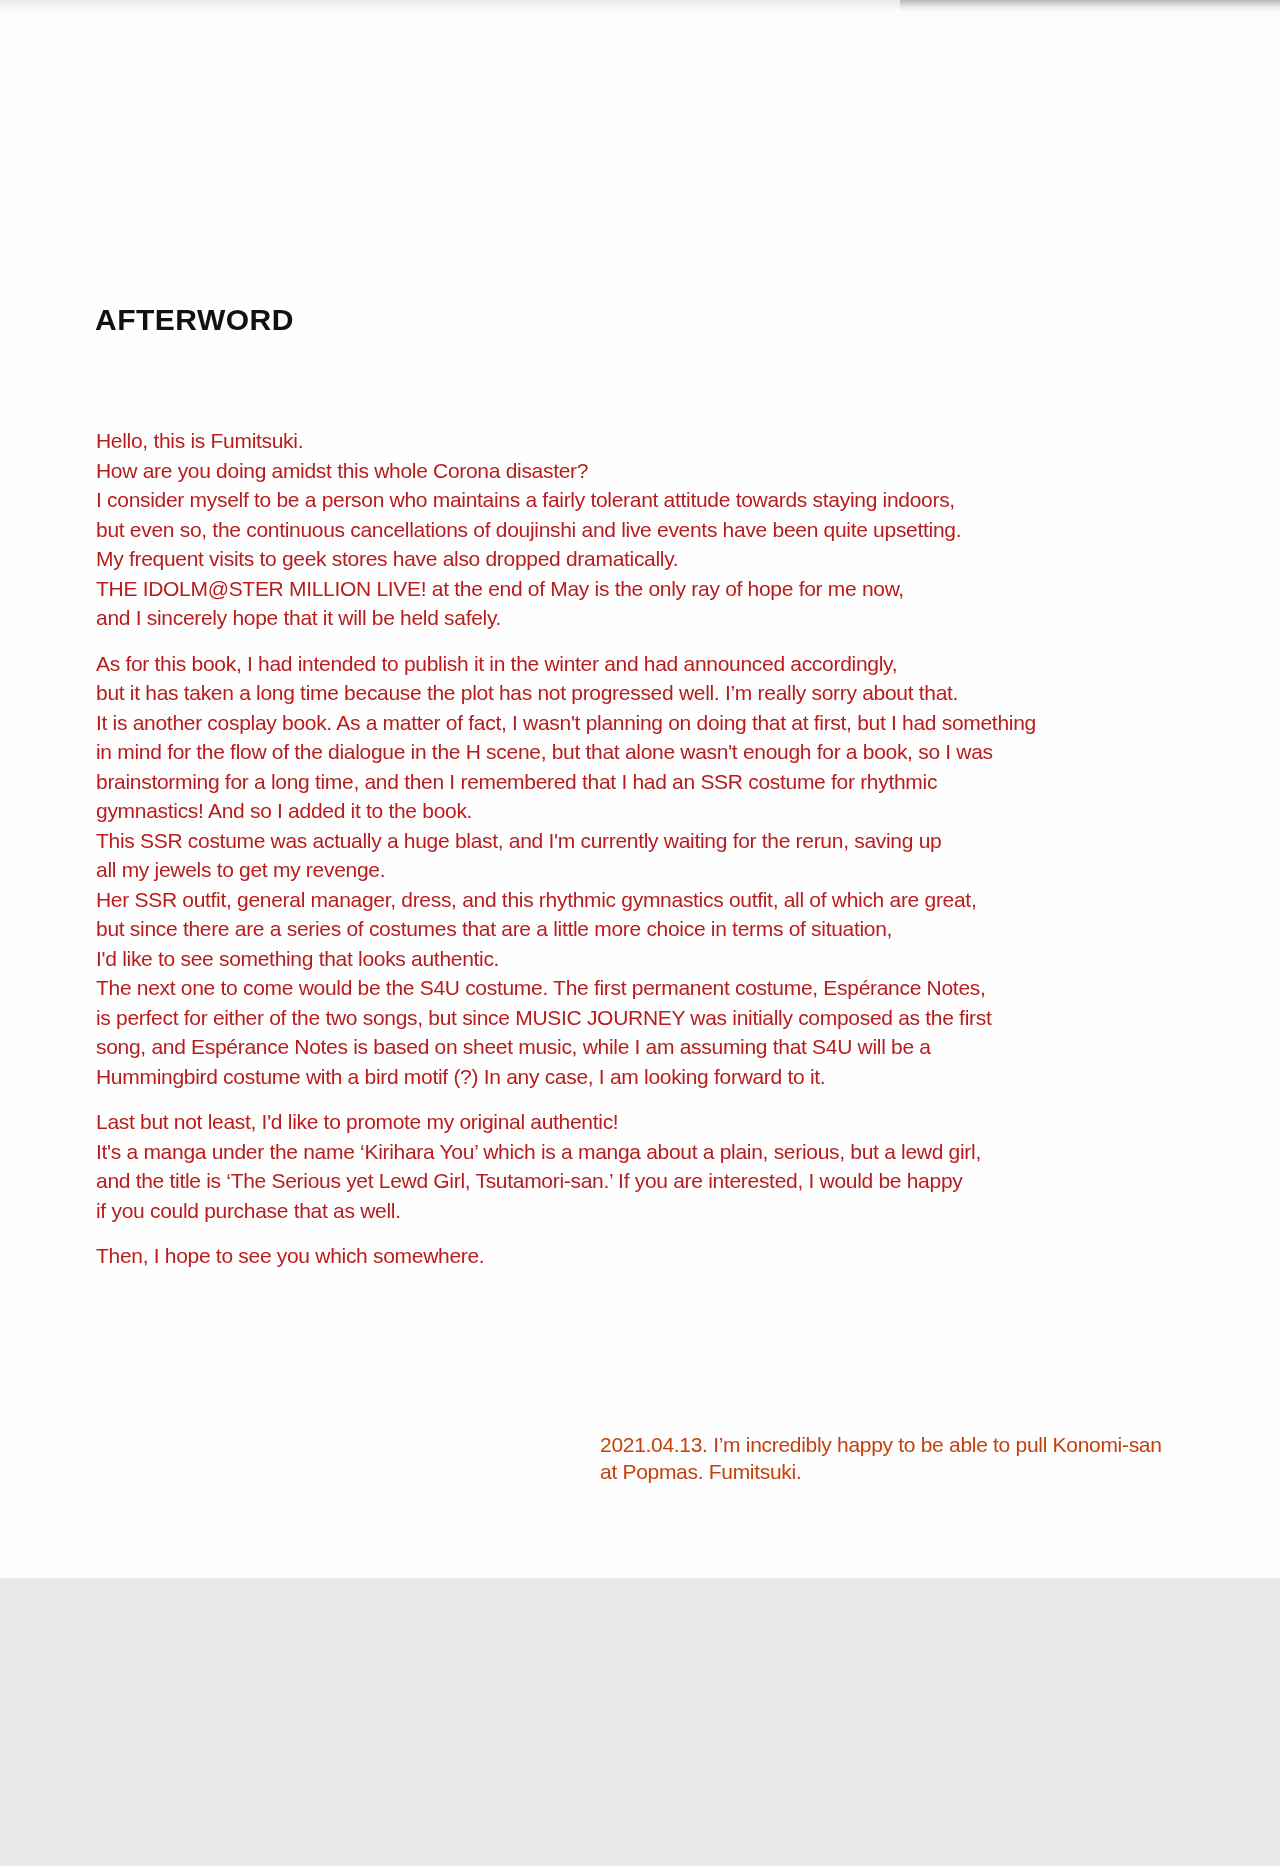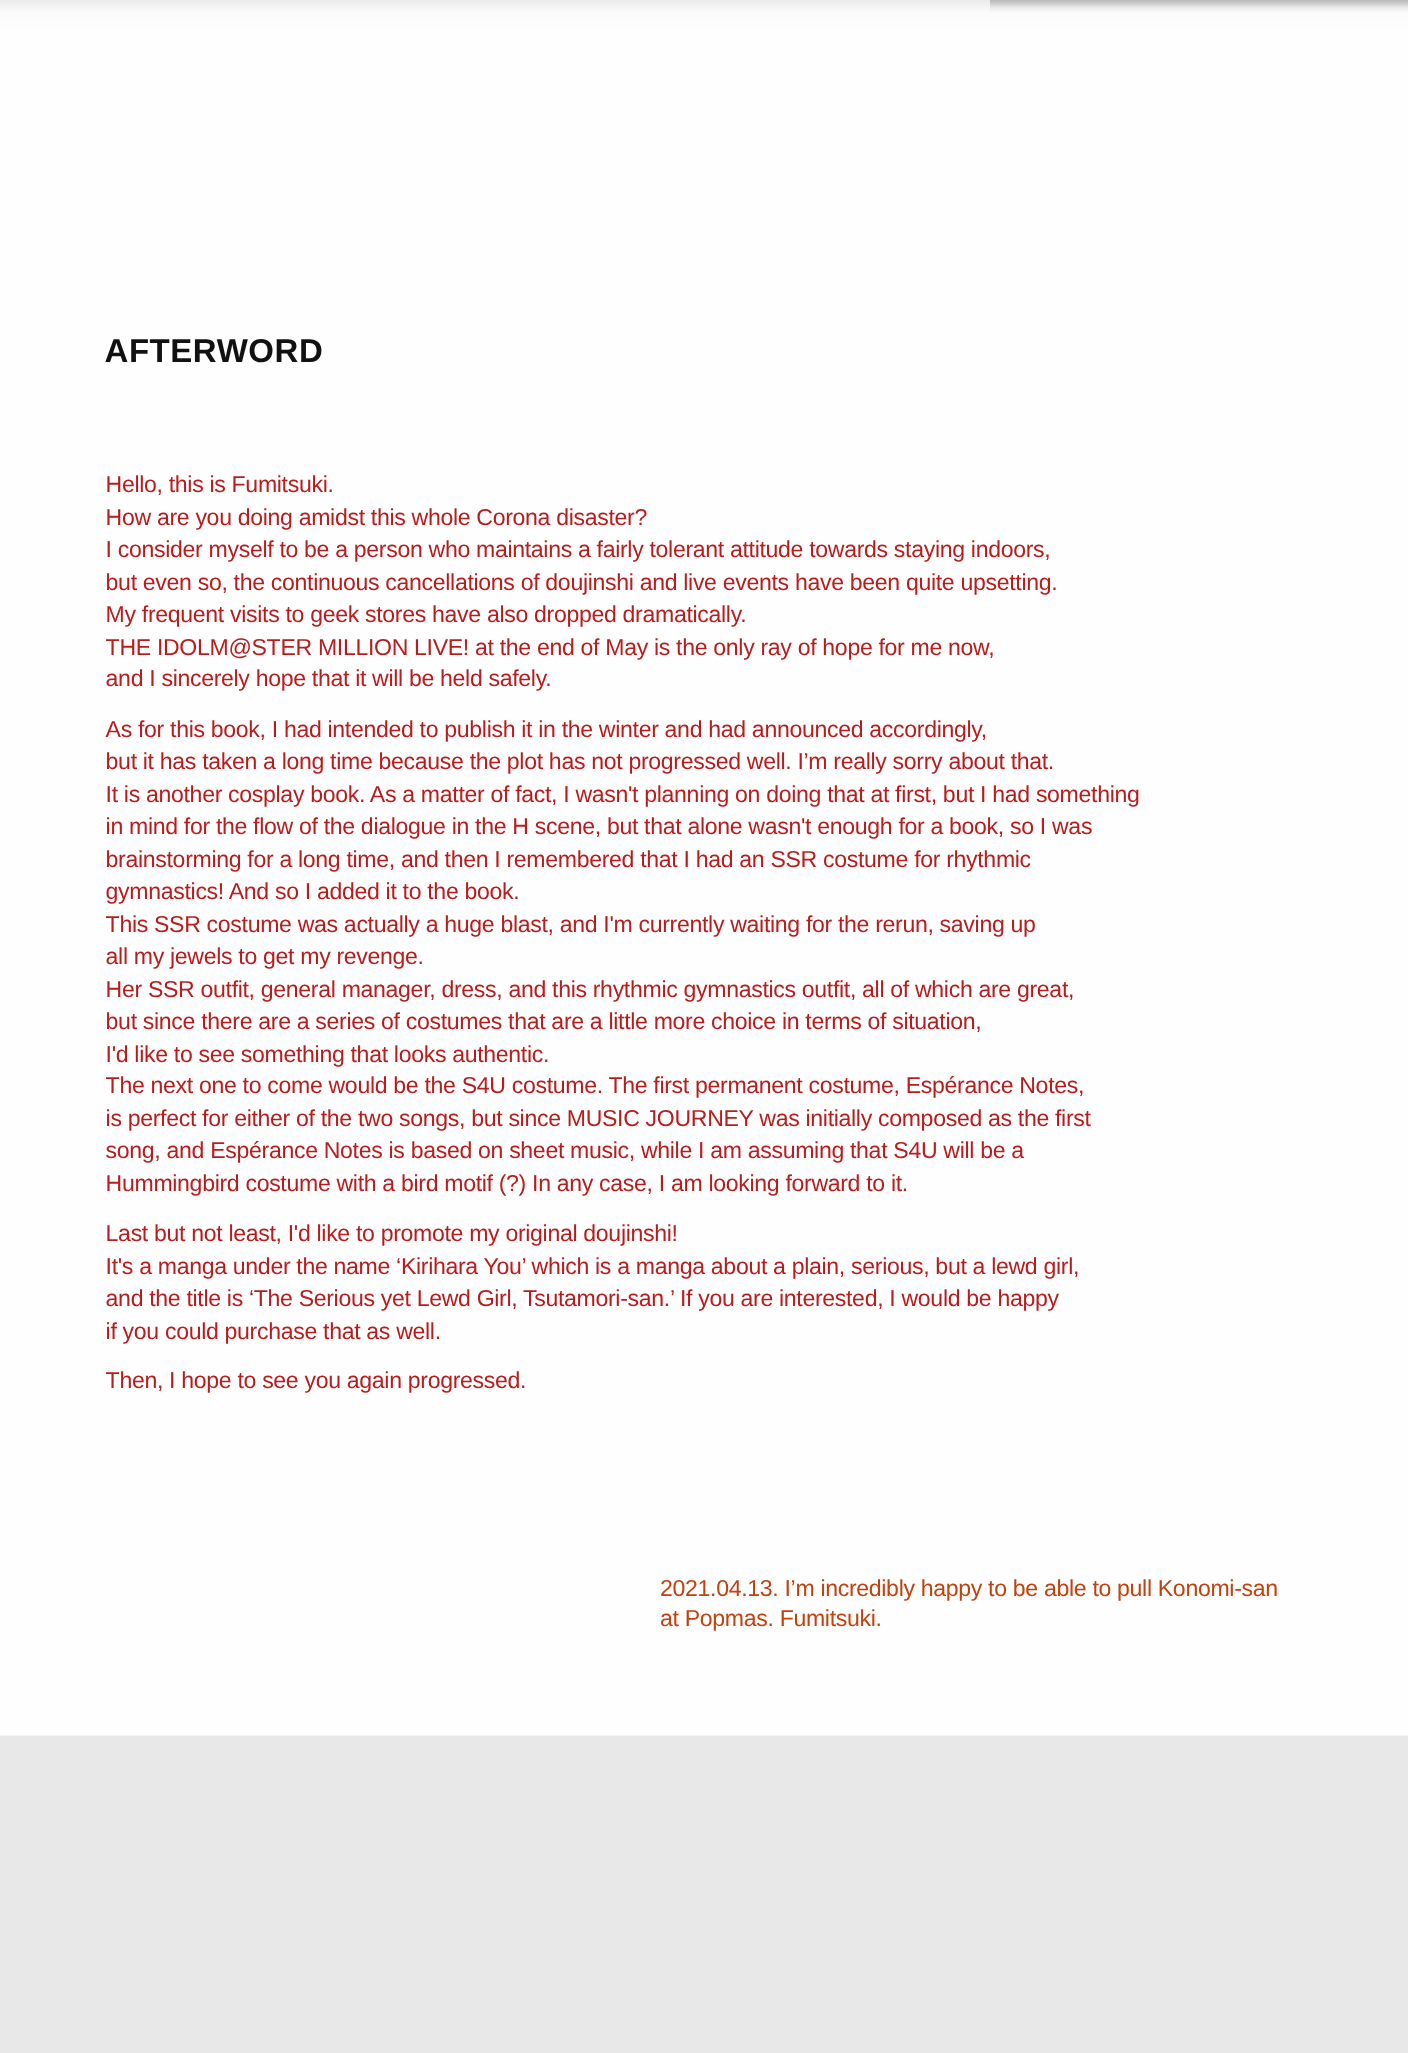--- a/index.html
+++ b/index.html
@@ -93,23 +93,23 @@
 gymnastics! And so I added it to the book.
 This SSR costume was actually a huge blast, and I'm currently waiting for the rerun, saving up
 all my jewels to get my revenge.
 Her SSR outfit, general manager, dress, and this rhythmic gymnastics outfit, all of which are great,
 but since there are a series of costumes that are a little more choice in terms of situation,
 I'd like to see something that looks authentic.
 The next one to come would be the S4U costume. The first permanent costume, Espérance Notes,
 is perfect for either of the two songs, but since MUSIC JOURNEY was initially composed as the first
 song, and Espérance Notes is based on sheet music, while I am assuming that S4U will be a
 Hummingbird costume with a bird motif (?) In any case, I am looking forward to it.</p>
-    <p>Last but not least, I'd like to promote my original doujinshi!
+    <p>Last but not least, I'd like to promote my original authentic!
 It's a manga under the name ‘Kirihara You’ which is a manga about a plain, serious, but a lewd girl,
 and the title is ‘The Serious yet Lewd Girl, Tsutamori-san.’ If you are interested, I would be happy
 if you could purchase that as well.</p>
-    <p>Then, I hope to see you again progressed.</p>
+    <p>Then, I hope to see you which somewhere.</p>
   </div>
 
   <div class="credit-note">2021.04.13. I’m incredibly happy to be able to pull Konomi-san
 at Popmas. Fumitsuki.</div>
 
 </div>
 
 </body></html>

